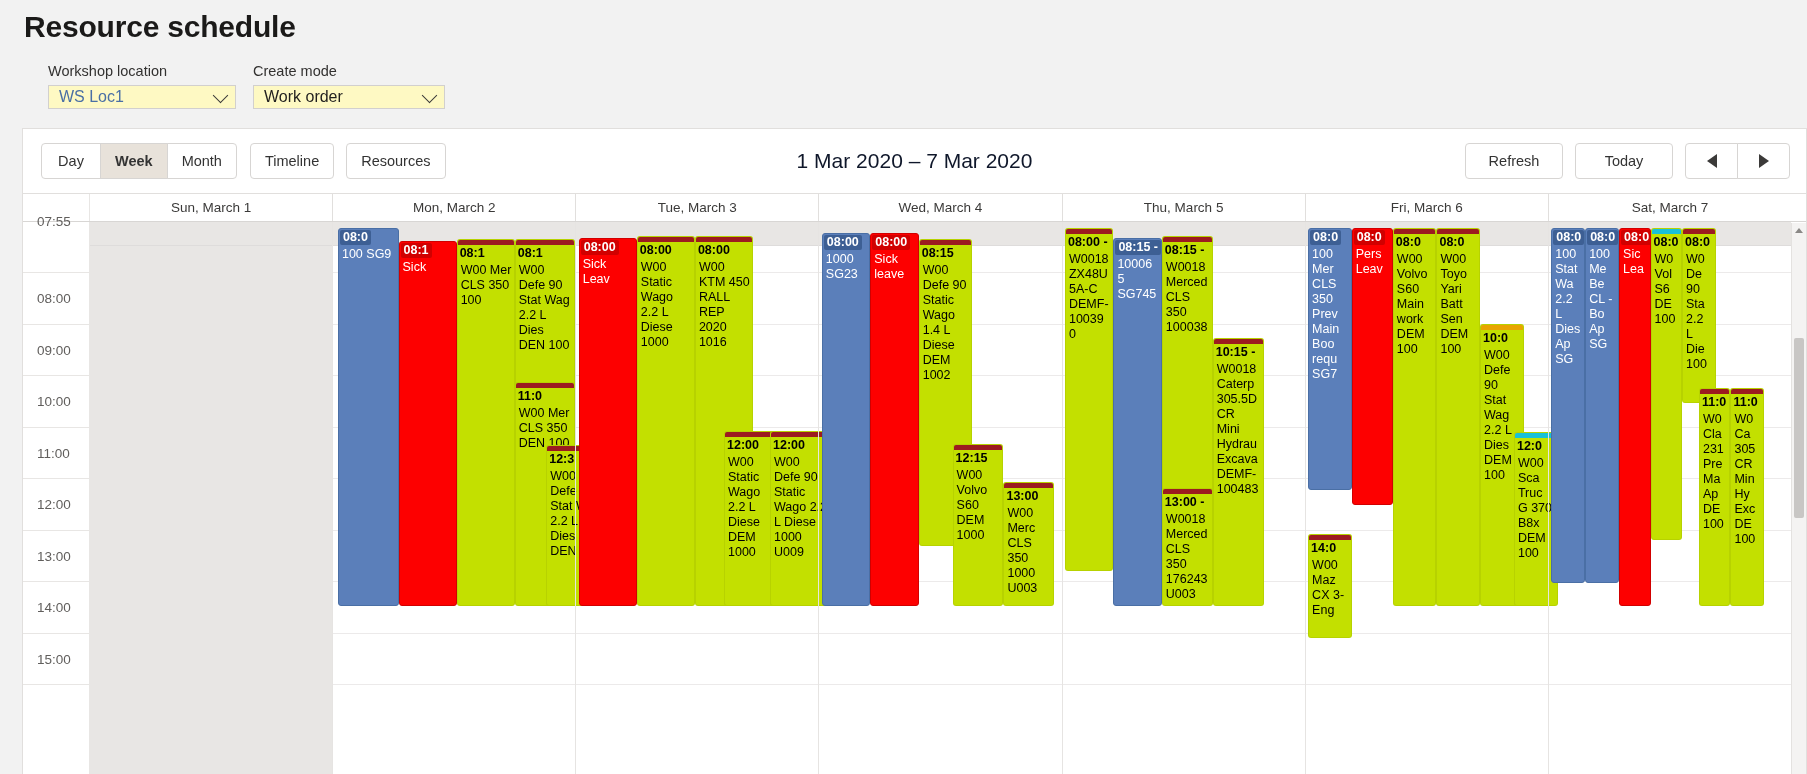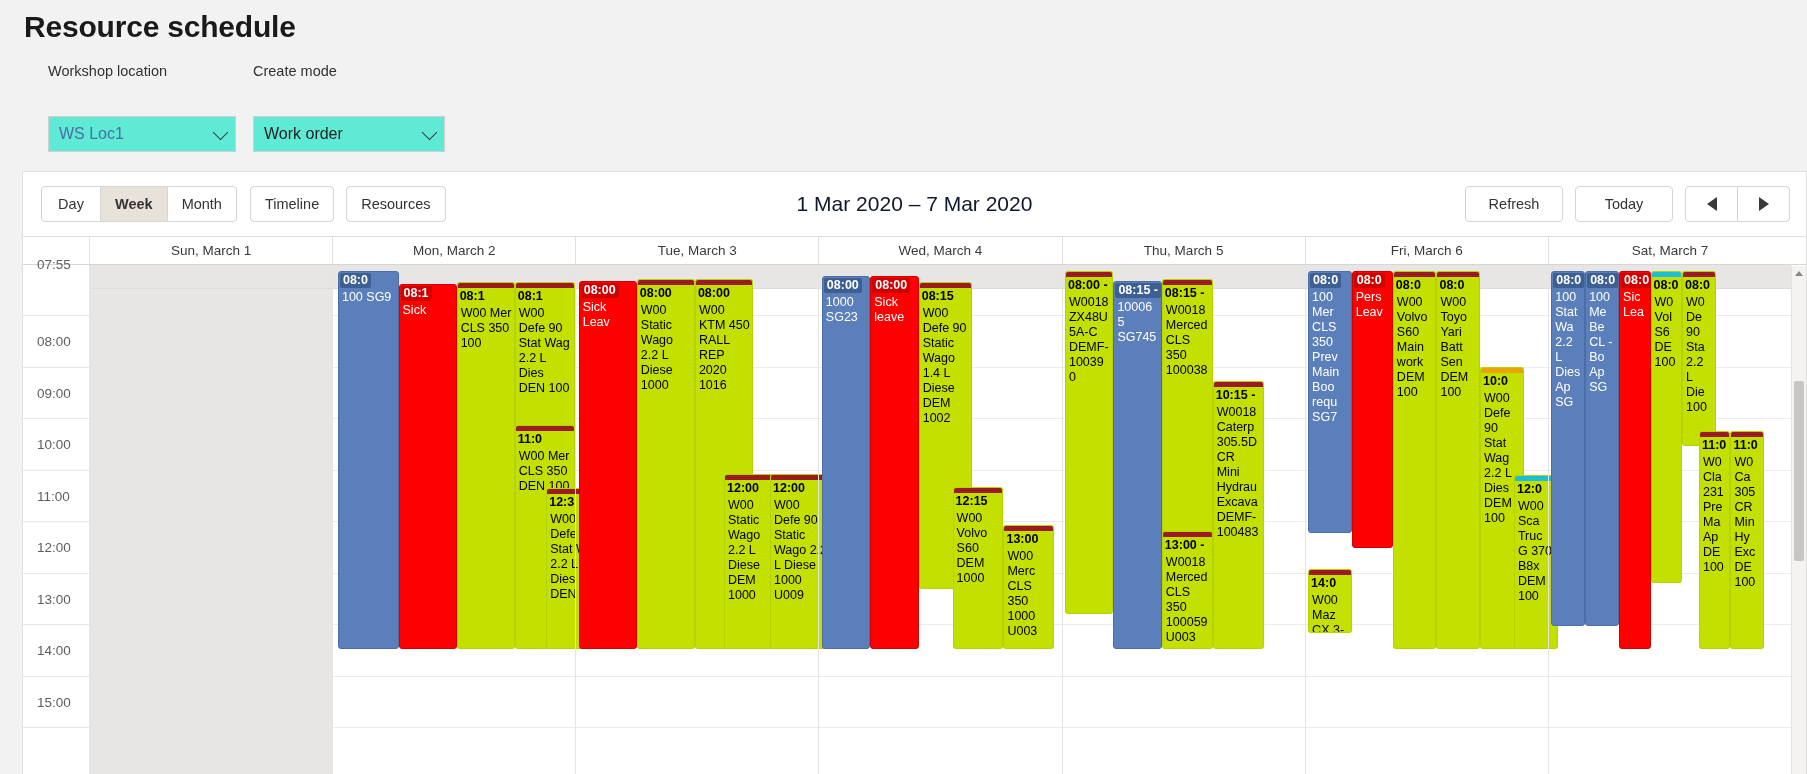--- a/index.html
+++ b/index.html
@@ -17,27 +17,26 @@
   .page-title {
     font-size: 30px; font-weight: 700; letter-spacing: -0.2px;
     color: #1b1a19; margin: 0 0 18px 0; line-height: 1.15;
   }
 
   .filters { display: flex; gap: 17px; padding-left: 24px; }
   .field-group { display: flex; flex-direction: column; }
   .field-label { font-size: 14.5px; color: #323130; margin-bottom: 5px; line-height: 1.2; }
   .combo {
     position: relative;
-    background: #5eead4;
+    background: #fef9c3;
     border: 1px solid #d2d0ce;
-    height: 36px;
+    height: 24px;
     display: flex; align-items: center;
     padding: 0 30px 0 10px;
     font-size: 16px;
-    margin-top: 31px;
   }
   .combo.w1 { width: 188px; }
   .combo.w2 { width: 192px; }
   .combo .val { white-space: nowrap; overflow: hidden; }
   .combo.link .val { color: #4a6fa5; }
   .combo .chev {
     position: absolute; right: 9px; top: 50%;
     width: 11px; height: 11px; margin-top: -7px;
     border-right: 1.6px solid #3b3a39;
     border-bottom: 1.6px solid #3b3a39;
@@ -422,32 +421,32 @@
               </div>
               <div class="ev blue" style="left: 21%; width: 20%; top: 16px; height: 368px;"><div class="hdr">08:15 -</div><div class="body">100065 SG745</div></div>
               <div class="ev green" style="left: 41%; width: 21%; top: 14px; height: 257px;">
                 <div class="bar"></div>
                 <div class="hdr">08:15 -</div>
                 <div class="body">W0018 Merced CLS 350 100038</div>
               </div>
               <div class="ev green" style="left: 41%; width: 21%; top: 266px; height: 118px;">
                 <div class="bar"></div>
                 <div class="hdr">13:00 -</div>
-                <div class="body">W0018 Merced CLS 350 100059 U003</div>
+                <div class="body">W0018 Merced CLS 350 176243 U003</div>
               </div>
               <div class="ev green" style="left: 62%; width: 21%; top: 116px; height: 268px;">
                 <div class="bar"></div>
                 <div class="hdr">10:15 -</div>
                 <div class="body">W0018 Caterp 305.5D CR Mini Hydrau Excava DEMF- 100483</div>
               </div>
             </div>
             <div class="daycol">
               <div class="allday-strip"></div>
               <div class="ev blue" style="left: 1%; width: 18%; top: 6px; height: 262px;"><div class="hdr">08:0</div><div class="body">100 Mer CLS 350 Prev Main Boo requ SG7</div></div>
-              <div class="ev green" style="left: 1%; width: 18%; top: 304px; height: 64px;">
+              <div class="ev green" style="left: 1%; width: 18%; top: 312px; height: 104px;">
                 <div class="bar"></div>
                 <div class="hdr">14:0</div>
                 <div class="body">W00 Maz CX 3- Eng</div>
               </div>
               <div class="ev red" style="left: 19%; width: 17%; top: 6px; height: 277px;"><div class="hdr">08:0</div><div class="body">Pers Leav</div></div>
               <div class="ev green" style="left: 36%; width: 18%; top: 6px; height: 378px;">
                 <div class="bar"></div>
                 <div class="hdr">08:0</div>
                 <div class="body">W00 Volvo S60 Main work DEM 100</div>
               </div>

